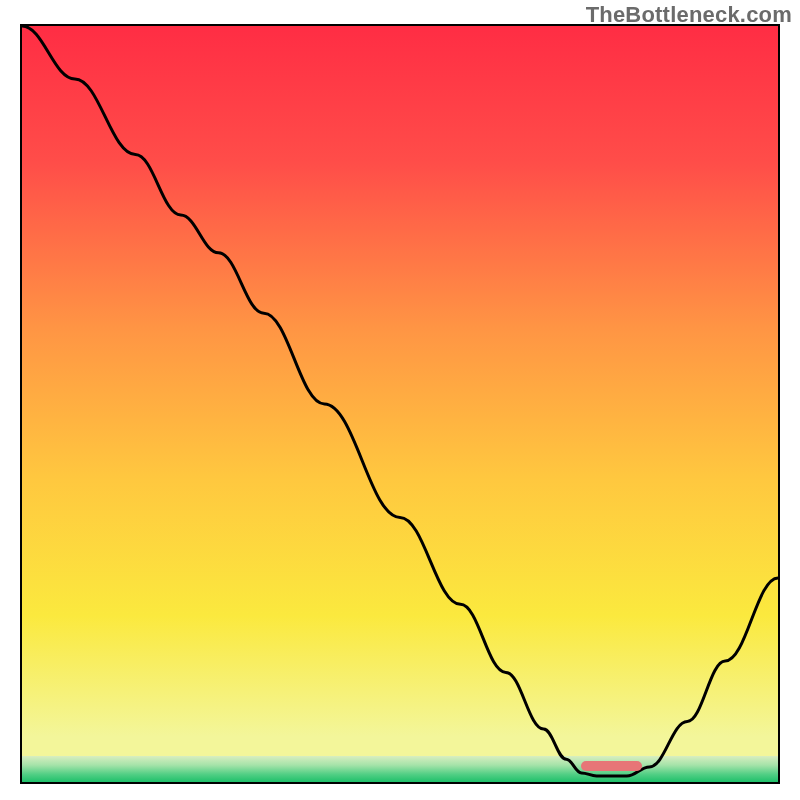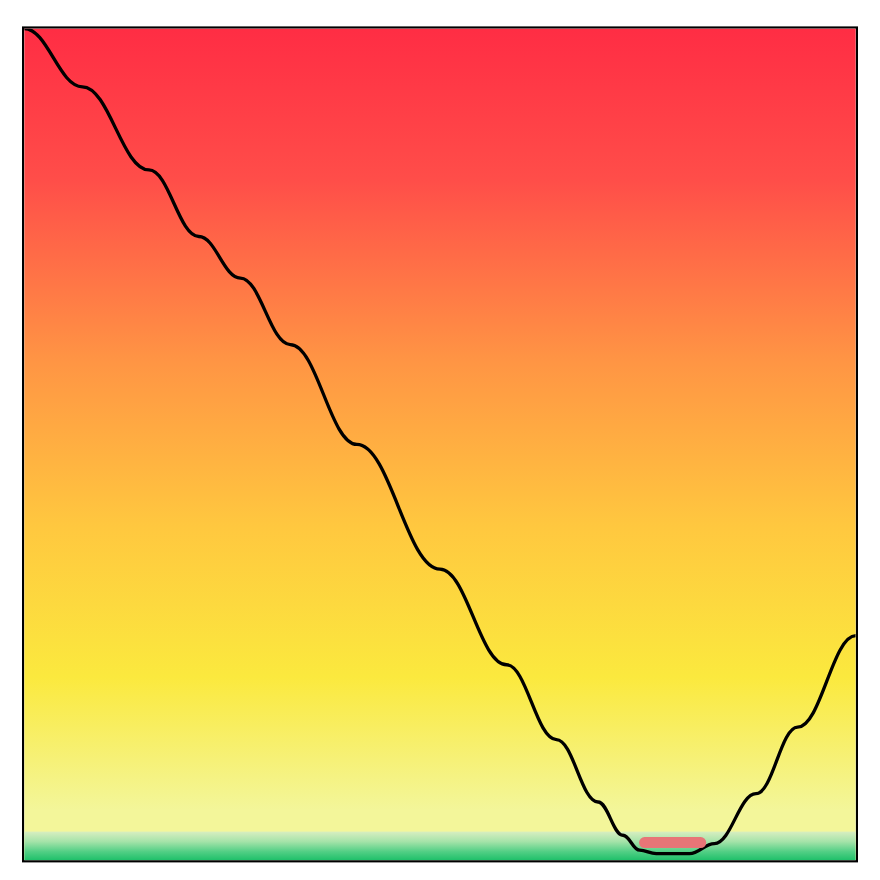--- a/index.html
+++ b/index.html
@@ -57,20 +57,21 @@
     height: 10px;
     border-radius: 5px;
     background: #e77577;
     z-index: 6;
   }
 </style>
 </head>
 <body>
 
 <div class="frame">
+  <div class="watermark">TheBottleneck.com</div>
 
   <div class="plot">
     <div class="bg" id="bg" style="background: linear-gradient(rgb(255, 45, 68) 0%, rgb(255, 77, 73) 18%, rgb(255, 149, 68) 40%, rgb(255, 200, 63) 60%, rgb(251, 233, 62) 78%, rgb(243, 246, 154) 94%, rgb(243, 246, 154) 100%);"></div>
     <div class="band-pale" id="bottom-band" style="top: 96.6%; bottom: 0px; background: linear-gradient(rgb(216, 238, 192) 0%, rgb(165, 227, 169) 35%, rgb(82, 207, 133) 70%, rgb(31, 192, 106) 100%);"></div>
     <svg class="curve" id="curve-svg" viewBox="0 0 756 756" preserveAspectRatio="none">
       <path id="curve-path" d="M 0 0 C 21.168000000000003 0 31.752 52.91999999999996 52.92 52.91999999999996 C 77.112 52.91999999999996 89.208 128.51999999999998 113.39999999999999 128.51999999999998 C 131.54399999999998 128.51999999999998 140.61599999999999 189 158.76 189 C 173.88 189 181.44 226.80000000000007 196.56 226.80000000000007 C 214.704 226.80000000000007 223.776 287.28000000000003 241.92000000000002 287.28000000000003 C 266.112 287.28000000000003 278.208 378 302.40000000000003 378 C 332.64000000000004 378 347.76 491.40000000000003 378 491.40000000000003 C 402.192 491.40000000000003 414.28799999999995 578.34 438.47999999999996 578.34 C 456.62399999999997 578.34 465.696 646.38 483.84000000000003 646.38 C 498.96000000000004 646.38 506.52 703.08 521.64 703.08 C 530.712 703.08 535.2479999999999 733.32 544.3199999999999 733.32 C 550.3679999999999 733.32 553.3919999999999 746.928 559.4399999999999 746.928 C 565.4879999999999 746.928 568.5120000000001 749.952 574.5600000000001 749.952 C 586.6560000000001 749.952 592.7040000000001 749.952 604.8000000000001 749.952 C 613.8720000000001 749.952 618.408 740.88 627.48 740.88 C 642.6 740.88 650.16 695.52 665.28 695.52 C 680.4 695.52 687.96 635.04 703.08 635.04 C 724.248 635.04 734.832 551.88 756 551.88 " fill="none" stroke="#000" stroke-width="3"></path>
     </svg>
     <div class="marker" id="marker" style="left: 74%; width: 8%; bottom: 1.4%; background: rgb(231, 117, 119);"></div>
   </div>
 </div>

